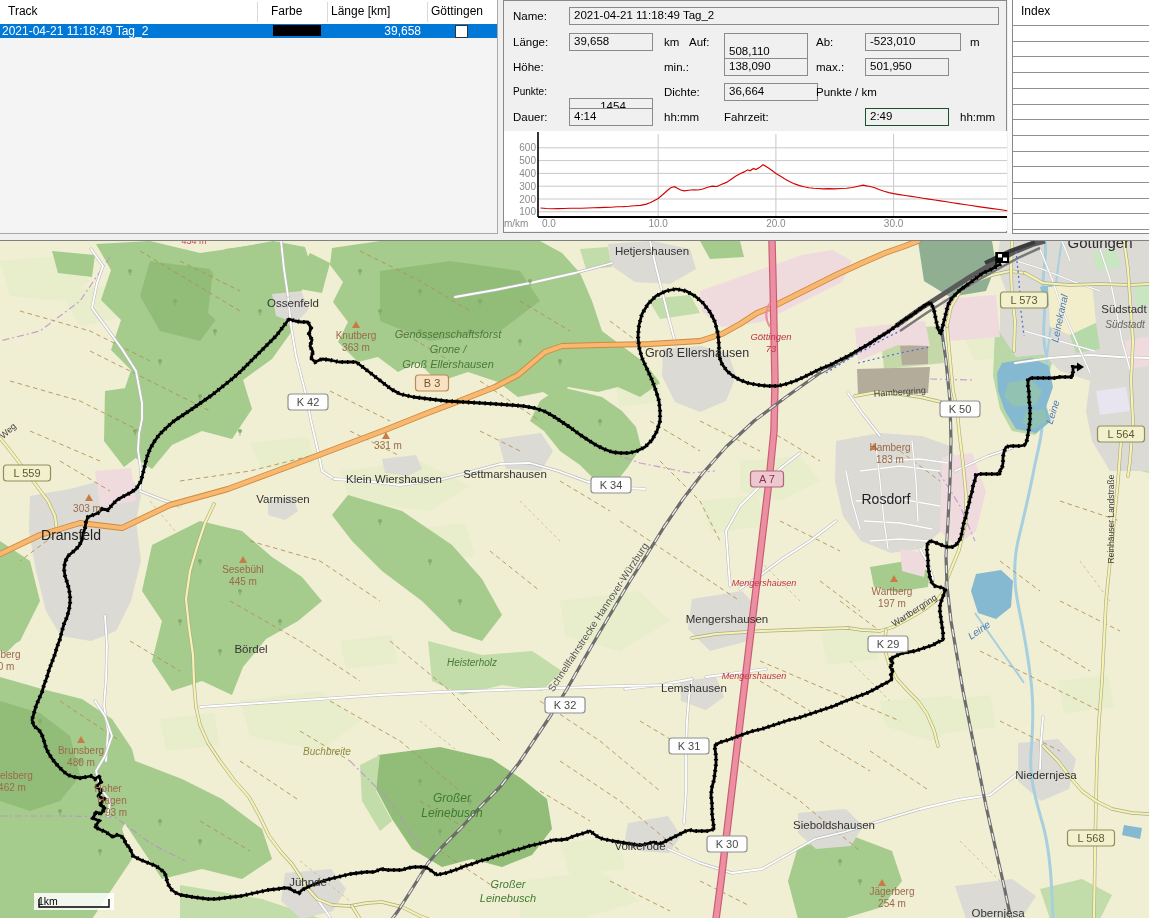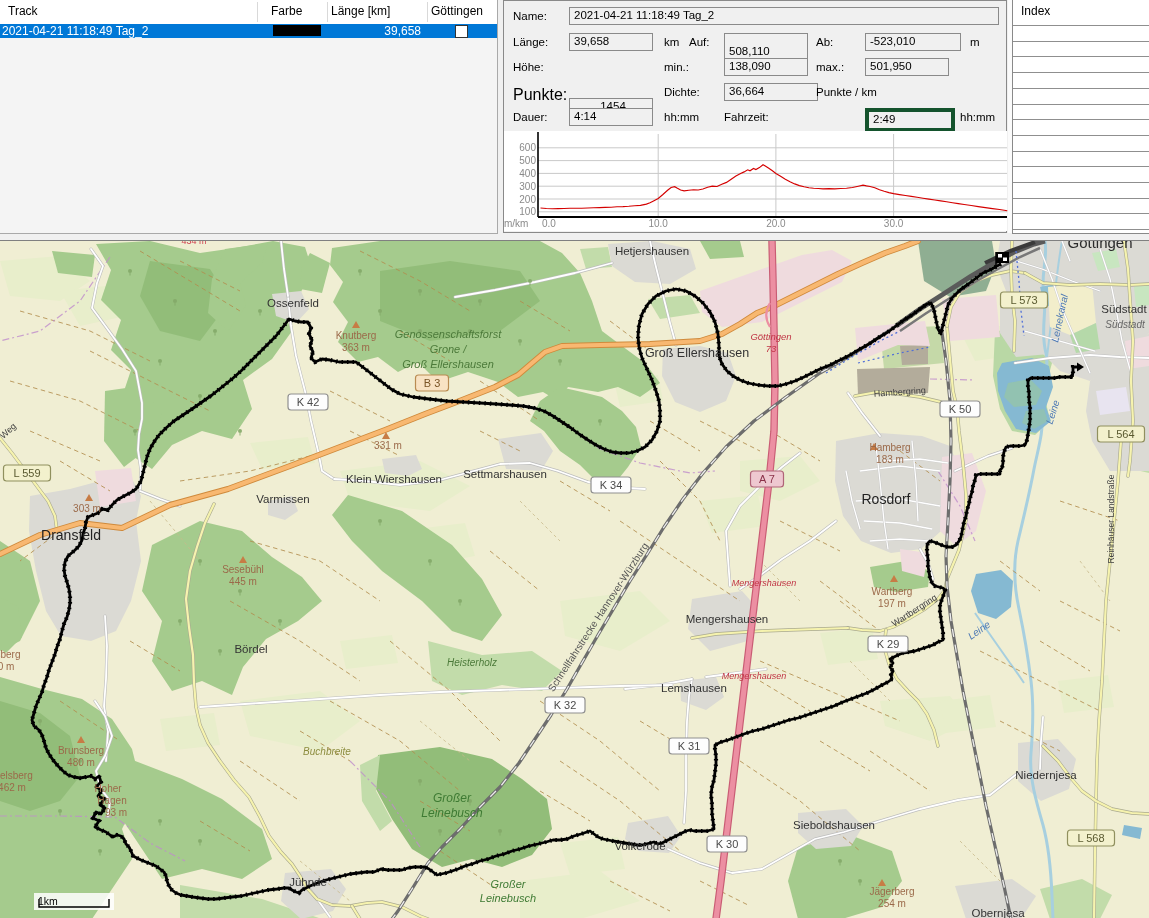--- a/index.html
+++ b/index.html
@@ -30,30 +30,30 @@
 <span class="abs" style="left:689px;top:36px;font-size:11.5px;color:#000">Auf:</span>
 <div class="abs" style="left:724px;top:33px;width:78px;height:15px;border:1px solid #8a8a8a;background:#f0f0f0;font-size:11.5px;color:#000;padding:11px 0 0 4px;text-align:left">508,110</div>
 <span class="abs" style="left:816px;top:36px;font-size:11.5px;color:#000">Ab:</span>
 <div class="abs" style="left:865px;top:33px;width:78px;height:15px;border:1px solid #8a8a8a;background:#f0f0f0;font-size:11.5px;color:#000;padding:1px 12px 0 4px;text-align:left">-523,010</div>
 <span class="abs" style="left:970px;top:36px;font-size:11.5px;color:#000">m</span>
 <span class="abs" style="left:513px;top:61px;font-size:11.5px;color:#000">Höhe:</span>
 <span class="abs" style="left:664px;top:61px;font-size:11.5px;color:#000">min.:</span>
 <div class="abs" style="left:724px;top:58px;width:78px;height:15px;border:1px solid #8a8a8a;background:#f0f0f0;font-size:11.5px;color:#000;padding:1px 0 0 4px;text-align:left">138,090</div>
 <span class="abs" style="left:816px;top:61px;font-size:11.5px;color:#000">max.:</span>
 <div class="abs" style="left:865px;top:58px;width:78px;height:15px;border:1px solid #8a8a8a;background:#f0f0f0;font-size:11.5px;color:#000;padding:1px 0 0 4px;text-align:left">501,950</div>
-<span class="abs" style="left:513px;top:86px;font-size:16px;color:#000">Punkte:</span>
+<span class="abs" style="left:513px;top:86px;font-size:10px;color:#000">Punkte:</span>
 <div class="abs" style="left:569px;top:98px;width:78px;height:15px;border:1px solid #8a8a8a;background:#f0f0f0;font-size:11.5px;color:#000;padding:1px 0 8px 4px;text-align:center">1454</div>
 <span class="abs" style="left:664px;top:86px;font-size:11.5px;color:#000">Dichte:</span>
 <div class="abs" style="left:724px;top:83px;width:78px;height:15px;border:1px solid #8a8a8a;background:#f0f0f0;font-size:11.5px;color:#000;padding:1px 10px 0 4px;text-align:left">36,664</div>
 <span class="abs" style="left:816px;top:86px;font-size:11.5px;color:#000">Punkte / km</span>
 <span class="abs" style="left:513px;top:111px;font-size:11.5px;color:#000">Dauer:</span>
 <div class="abs" style="left:569px;top:108px;width:78px;height:15px;border:1px solid #8a8a8a;background:#f0f0f0;font-size:11.5px;color:#000;padding:1px 0 0 4px;text-align:left">4:14</div>
 <span class="abs" style="left:664px;top:111px;font-size:11.5px;color:#000">hh:mm</span>
 <span class="abs" style="left:724px;top:111px;font-size:11.5px;color:#000">Fahrzeit:</span>
-<div class="abs" style="left:865px;top:108px;width:78px;height:15px;border:4px solid #14532d;background:#f0f0f0;font-size:11.5px;color:#000;padding:1px 0 0 4px;text-align:left">2:49</div>
+<div class="abs" style="left:865px;top:108px;width:78px;height:15px;border:1px solid #14532d;background:#f0f0f0;font-size:11.5px;color:#000;padding:1px 0 0 4px;text-align:left">2:49</div>
 <span class="abs" style="left:960px;top:111px;font-size:11.5px;color:#000">hh:mm</span>
 <svg width="1149" height="918" viewBox="0 0 1149 918" style="position:absolute;left:0;top:0">
 <rect x="504" y="131" width="503" height="100" fill="#ffffff"></rect>
 <line x1="538" y1="211.8" x2="1007" y2="211.8" stroke="#c9c9c9" stroke-width="1"></line>
 <text x="536" y="215.3" font-size="10" fill="#8a8a8a" text-anchor="end">100</text>
 <line x1="538" y1="199.0" x2="1007" y2="199.0" stroke="#c9c9c9" stroke-width="1"></line>
 <text x="536" y="202.5" font-size="10" fill="#8a8a8a" text-anchor="end">200</text>
 <line x1="538" y1="186.2" x2="1007" y2="186.2" stroke="#c9c9c9" stroke-width="1"></line>
 <text x="536" y="189.7" font-size="10" fill="#8a8a8a" text-anchor="end">300</text>
 <line x1="538" y1="173.4" x2="1007" y2="173.4" stroke="#c9c9c9" stroke-width="1"></line>

